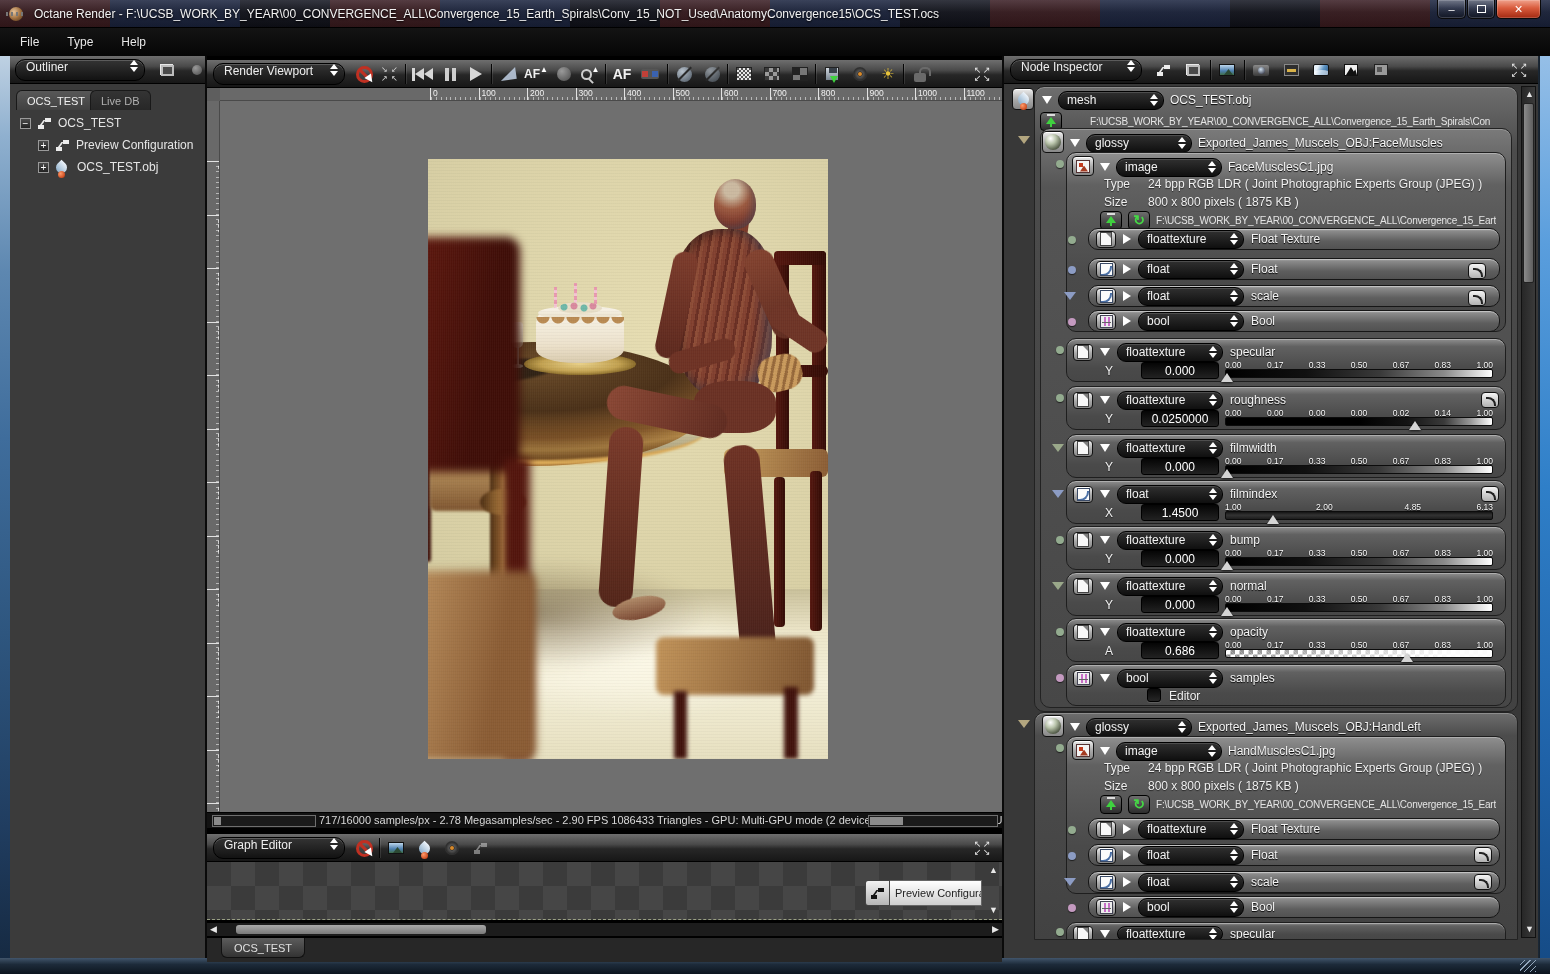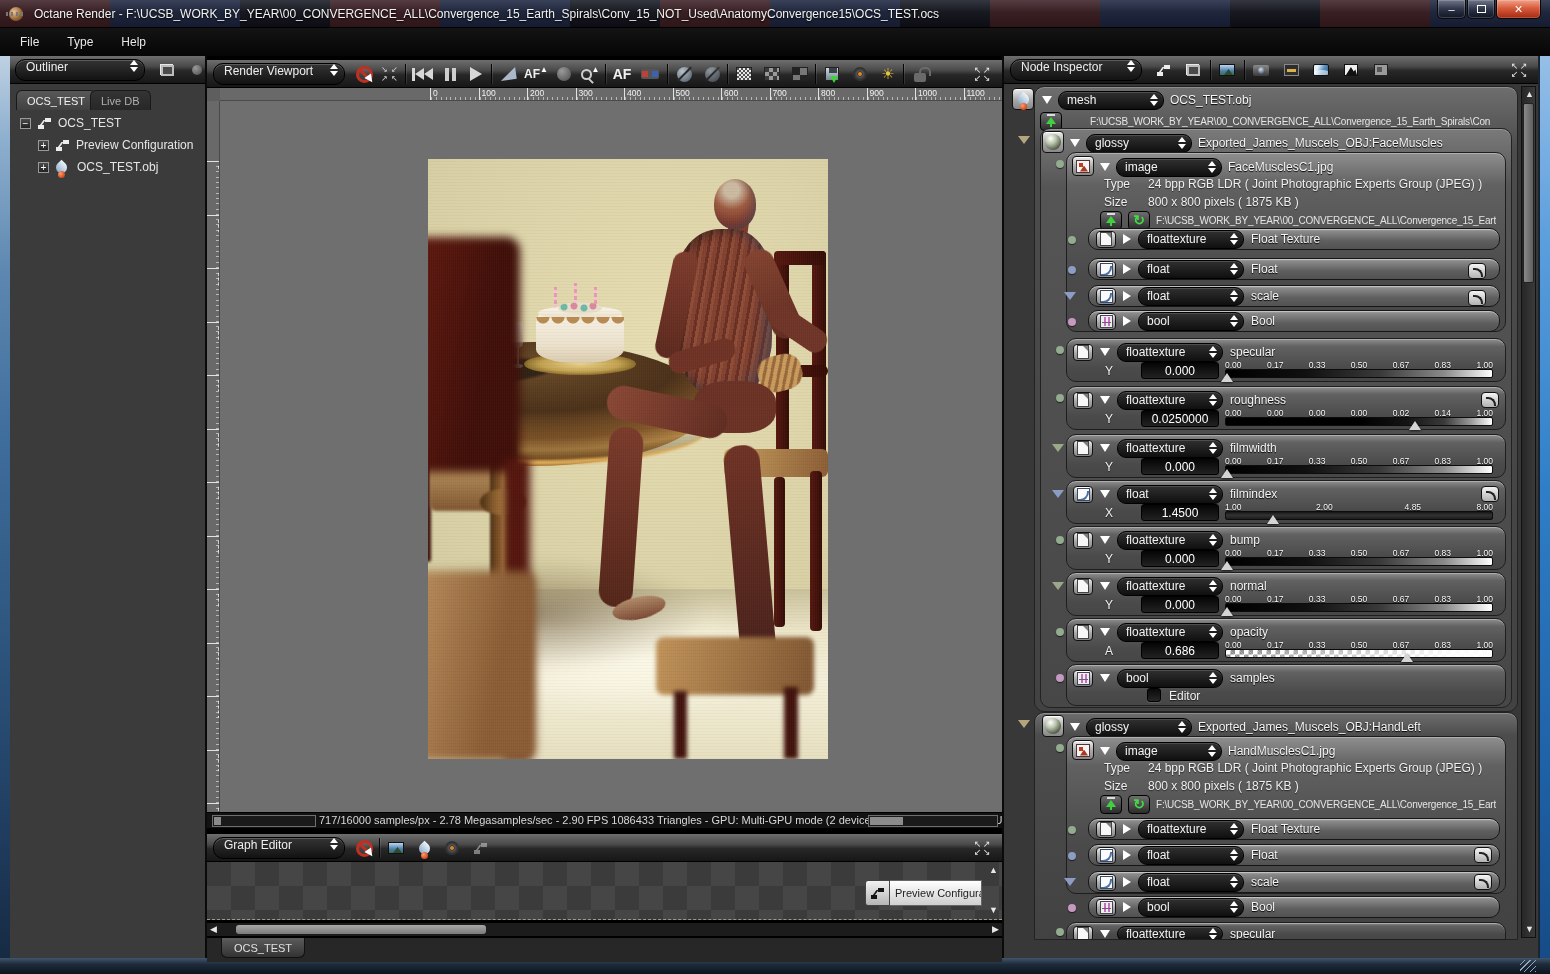--- a/index.html
+++ b/index.html
@@ -876,21 +876,21 @@
       <span class="curvebtn" style="position:relative;margin-left:auto"></span>
     </div>
     <span class="kv" style="left:38px;top:25px">X</span>
     <div class="vbox" style="left:74px;top:23px;width:78px;height:17px">
         <span>1.4500</span>
       </div>
     <div class="ticks4" style="left:158px;right:12px;top:21px;height:9px">
         <span>1.00</span>
         <span>2.00</span>
         <span>4.85</span>
-        <span>8.00</span>
+        <span>6.13</span>
       </div>
     <div class="trackwrap" style="left:158px;right:12px;top:30px">
       <span class="track plaint"></span>
       <span class="handle" style="left:calc(18% - 6px)"></span>
     </div>
   </div>
 
   <span class="dot g" style="left:52px;top:480px"></span>
   <div class="sect" style="left:62px;top:470px;width:440px;height:44px">
     <div class="shead">

